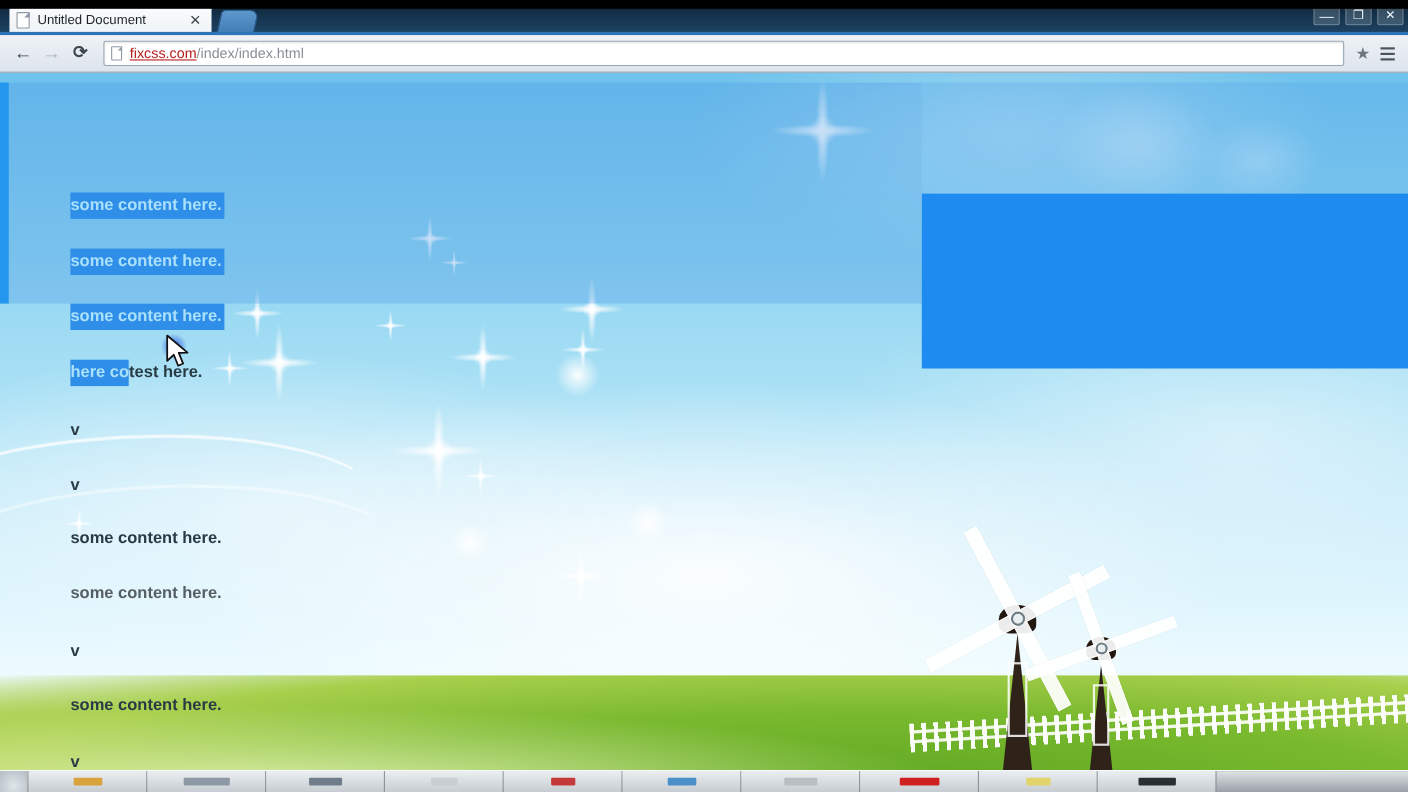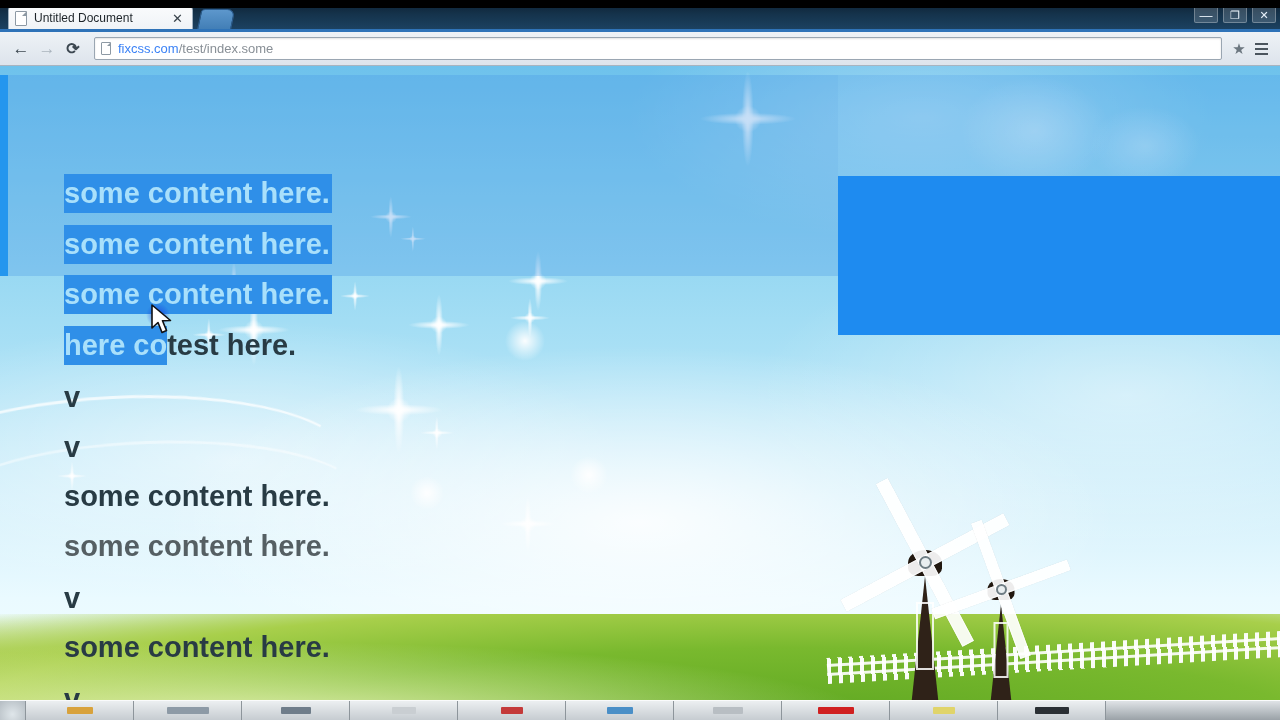--- a/index.html
+++ b/index.html
@@ -90,21 +90,21 @@
   .page-icon {
     width: 10px; height: 13px; background: #fff; border: 1px solid #8d99a4;
     border-radius: 1px; margin-right: 7px; position: relative; flex: 0 0 auto;
   }
   .page-icon::before{
     content:""; position:absolute; right:-1px; top:-1px;
     border-width: 0 0 4px 4px; border-style: solid;
     border-color: transparent transparent #8d99a4 transparent;
   }
   .url { font-size: 13px; color: #888f96; white-space: nowrap; }
-  .url b { color: #3b82f6; font-weight: normal; }
+  .url b { color: #b91c1c; font-weight: normal; text-decoration: underline; }
   .star-btn { width: 22px; height: 22px; display:flex; align-items:center; justify-content:center;
               color:#6c7780; font-size: 15px; flex:0 0 auto; cursor: pointer; }
   .menu-btn { width: 22px; height: 26px; display:flex; flex-direction:column; gap:3px;
               align-items:center; justify-content:center; flex:0 0 auto; cursor:pointer; }
   .menu-btn i { display:block; width:13px; height:2px; background:#4b555e; }
 
   
   .viewport {
     position: absolute; left: 0; top: 66px; width: 1280px; height: 634px;
     overflow: hidden; background: #8fd3f0;
@@ -220,21 +220,21 @@
     background: rgba(70,150,230,.22);
   }
   
   .sel-left {
     position: absolute; left: 0px; top: 9px; width: 8px; height: 201px;
     background: #2496ee;
   }
 
   .lines { position: absolute; left: 64px; top: 0; width: 760px; }
   .line {
-    font-size: 29px; font-weight: bold; line-height: 1;
+    font-size: 15px; font-weight: bold; line-height: 1;
     color: #283b44;
     white-space: nowrap;
     position: absolute; left: 0;
   }
   .line .hl {
     background: #2f8fe8; color: #a9e0fb;
     padding: 3px 0 4px 0;
     box-shadow: 0 0 0 0 transparent;
   }
   .line .hl.full { padding-right: 2px; }
@@ -406,21 +406,21 @@
           </div>
       </div>
     </div>
 
     <div class="toolbar">
       <div class="navbtn">←</div>
       <div class="navbtn disabled">→</div>
       <div class="navbtn reload">⟳</div>
       <div class="omnibox">
         <span class="page-icon"></span>
-        <span class="url"><b>fixcss.com</b><span>/test/index.some</span></span>
+        <span class="url"><b>fixcss.com</b><span>/index/index.html</span></span>
       </div>
       <div class="star-btn">★</div>
       <div class="menu-btn">
           <i></i>
           <i></i>
           <i></i>
         </div>
     </div>
   </div>
 

